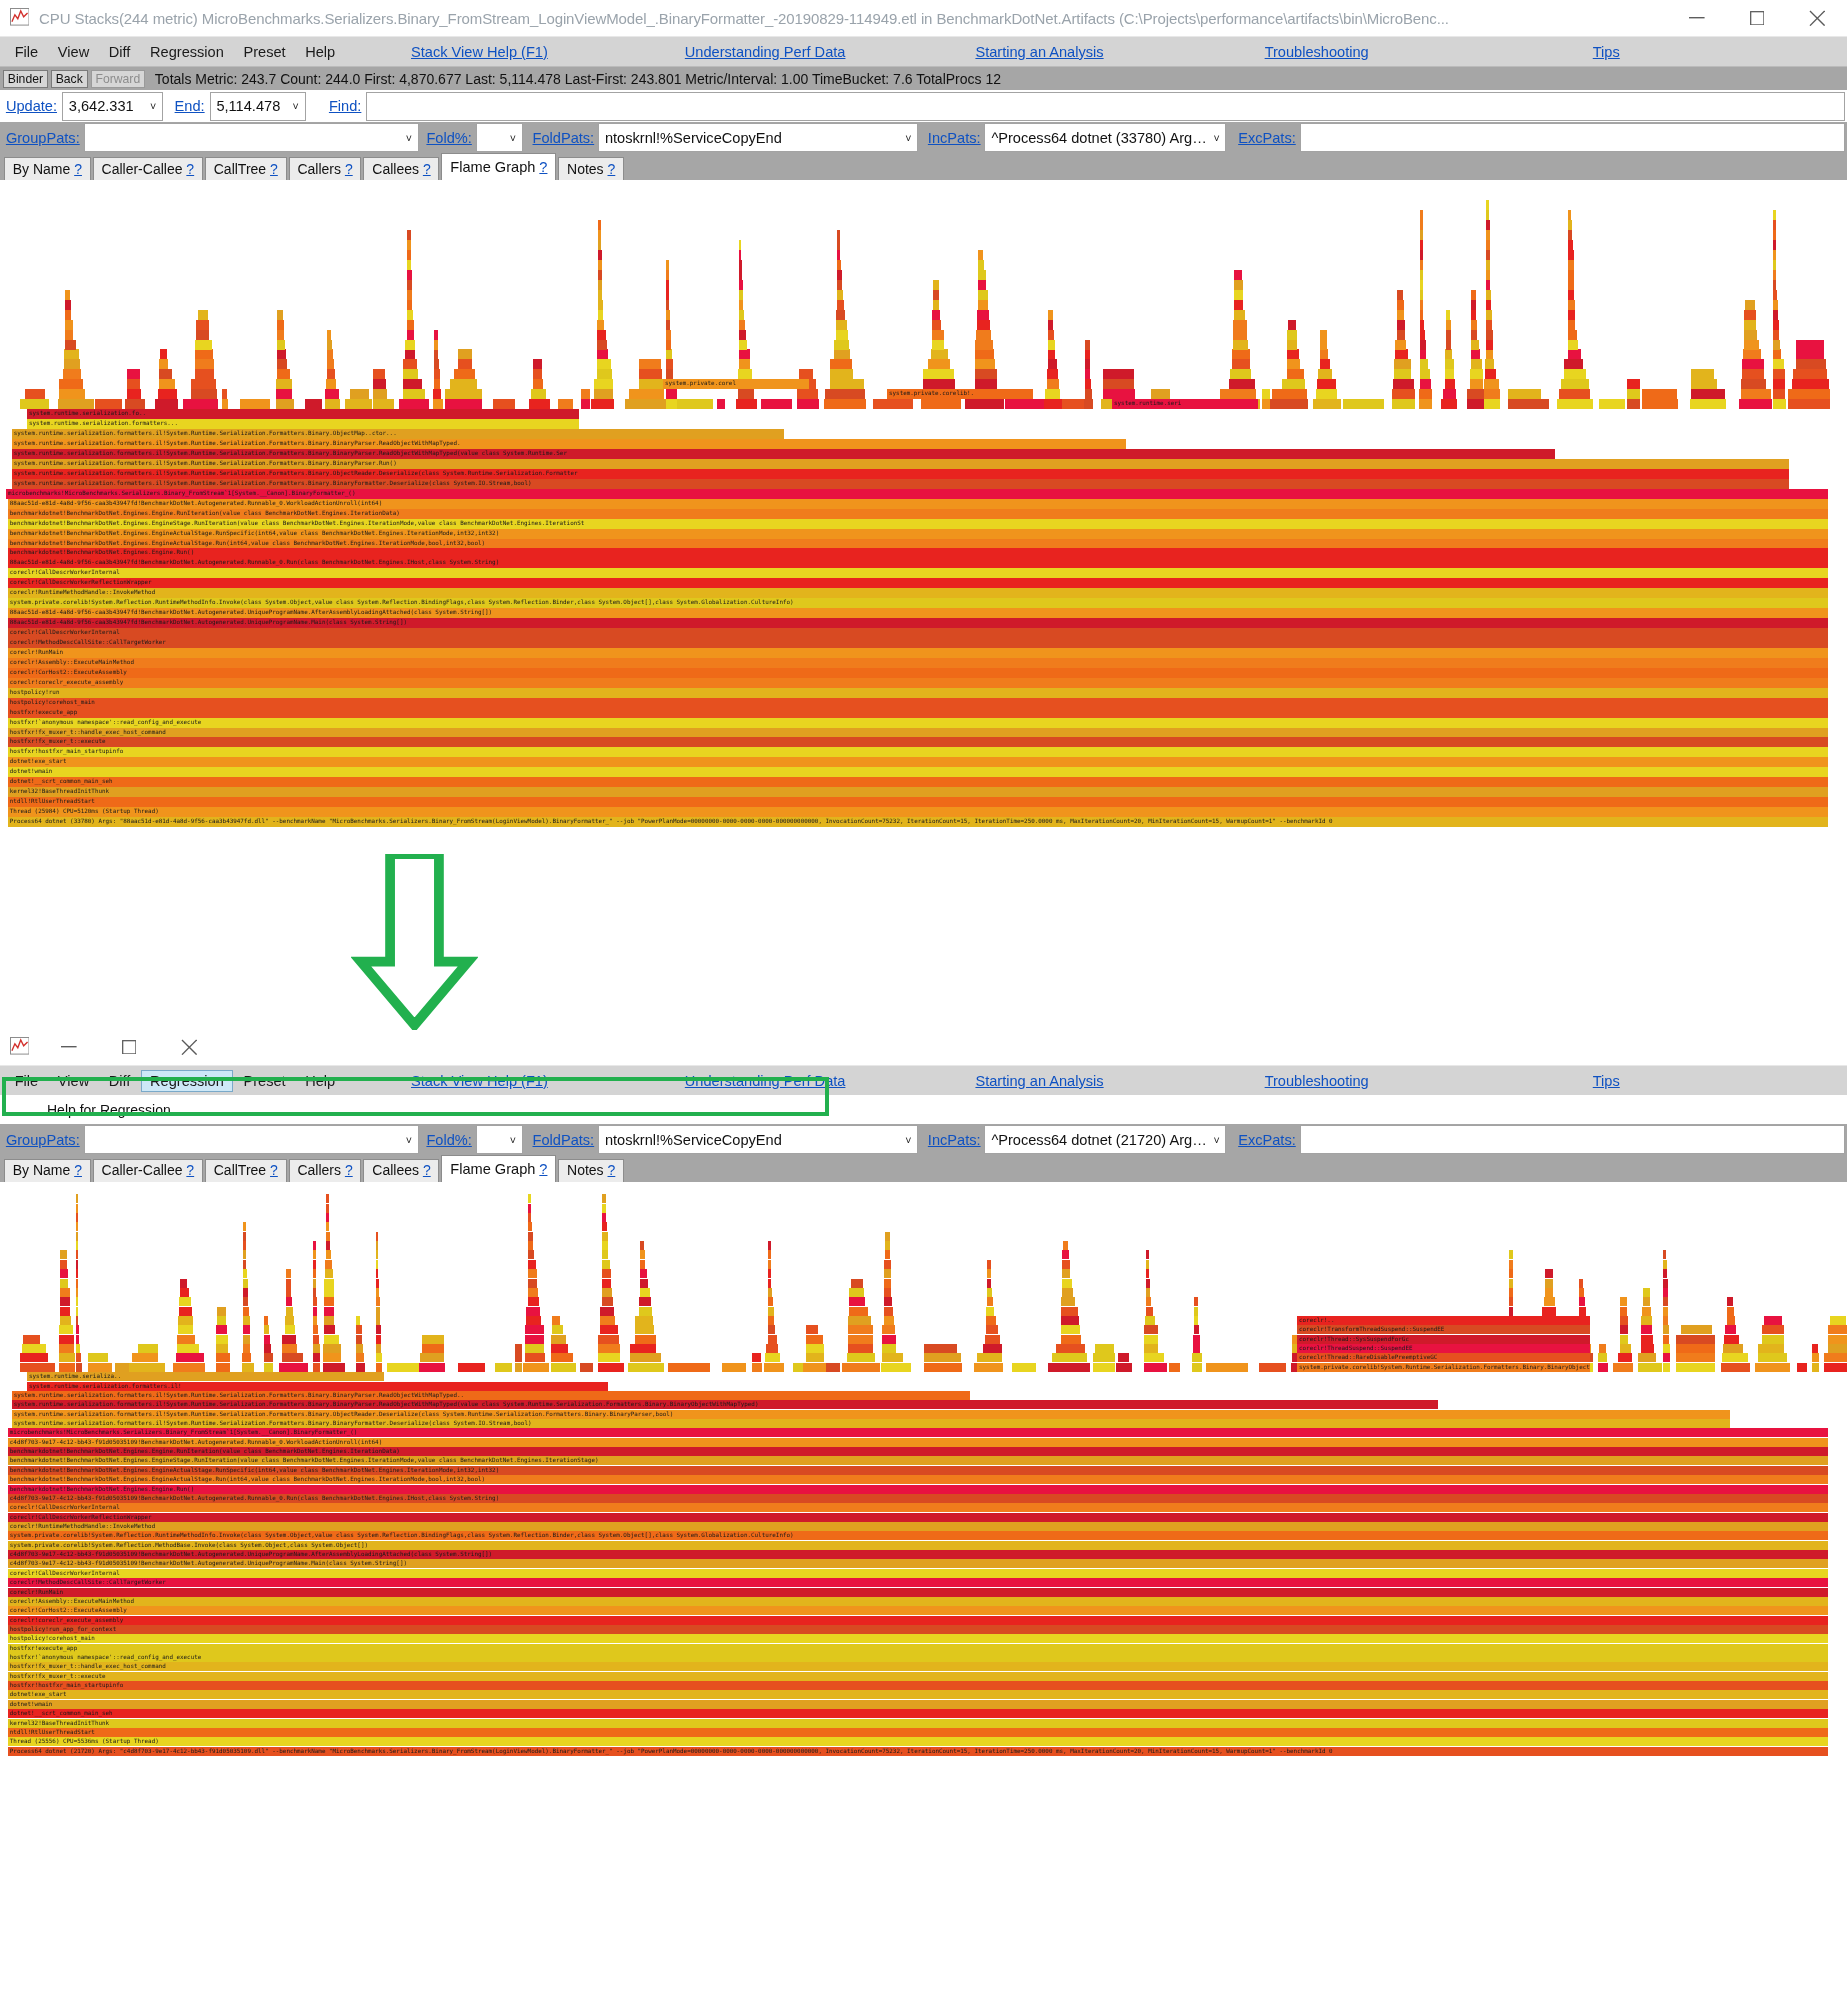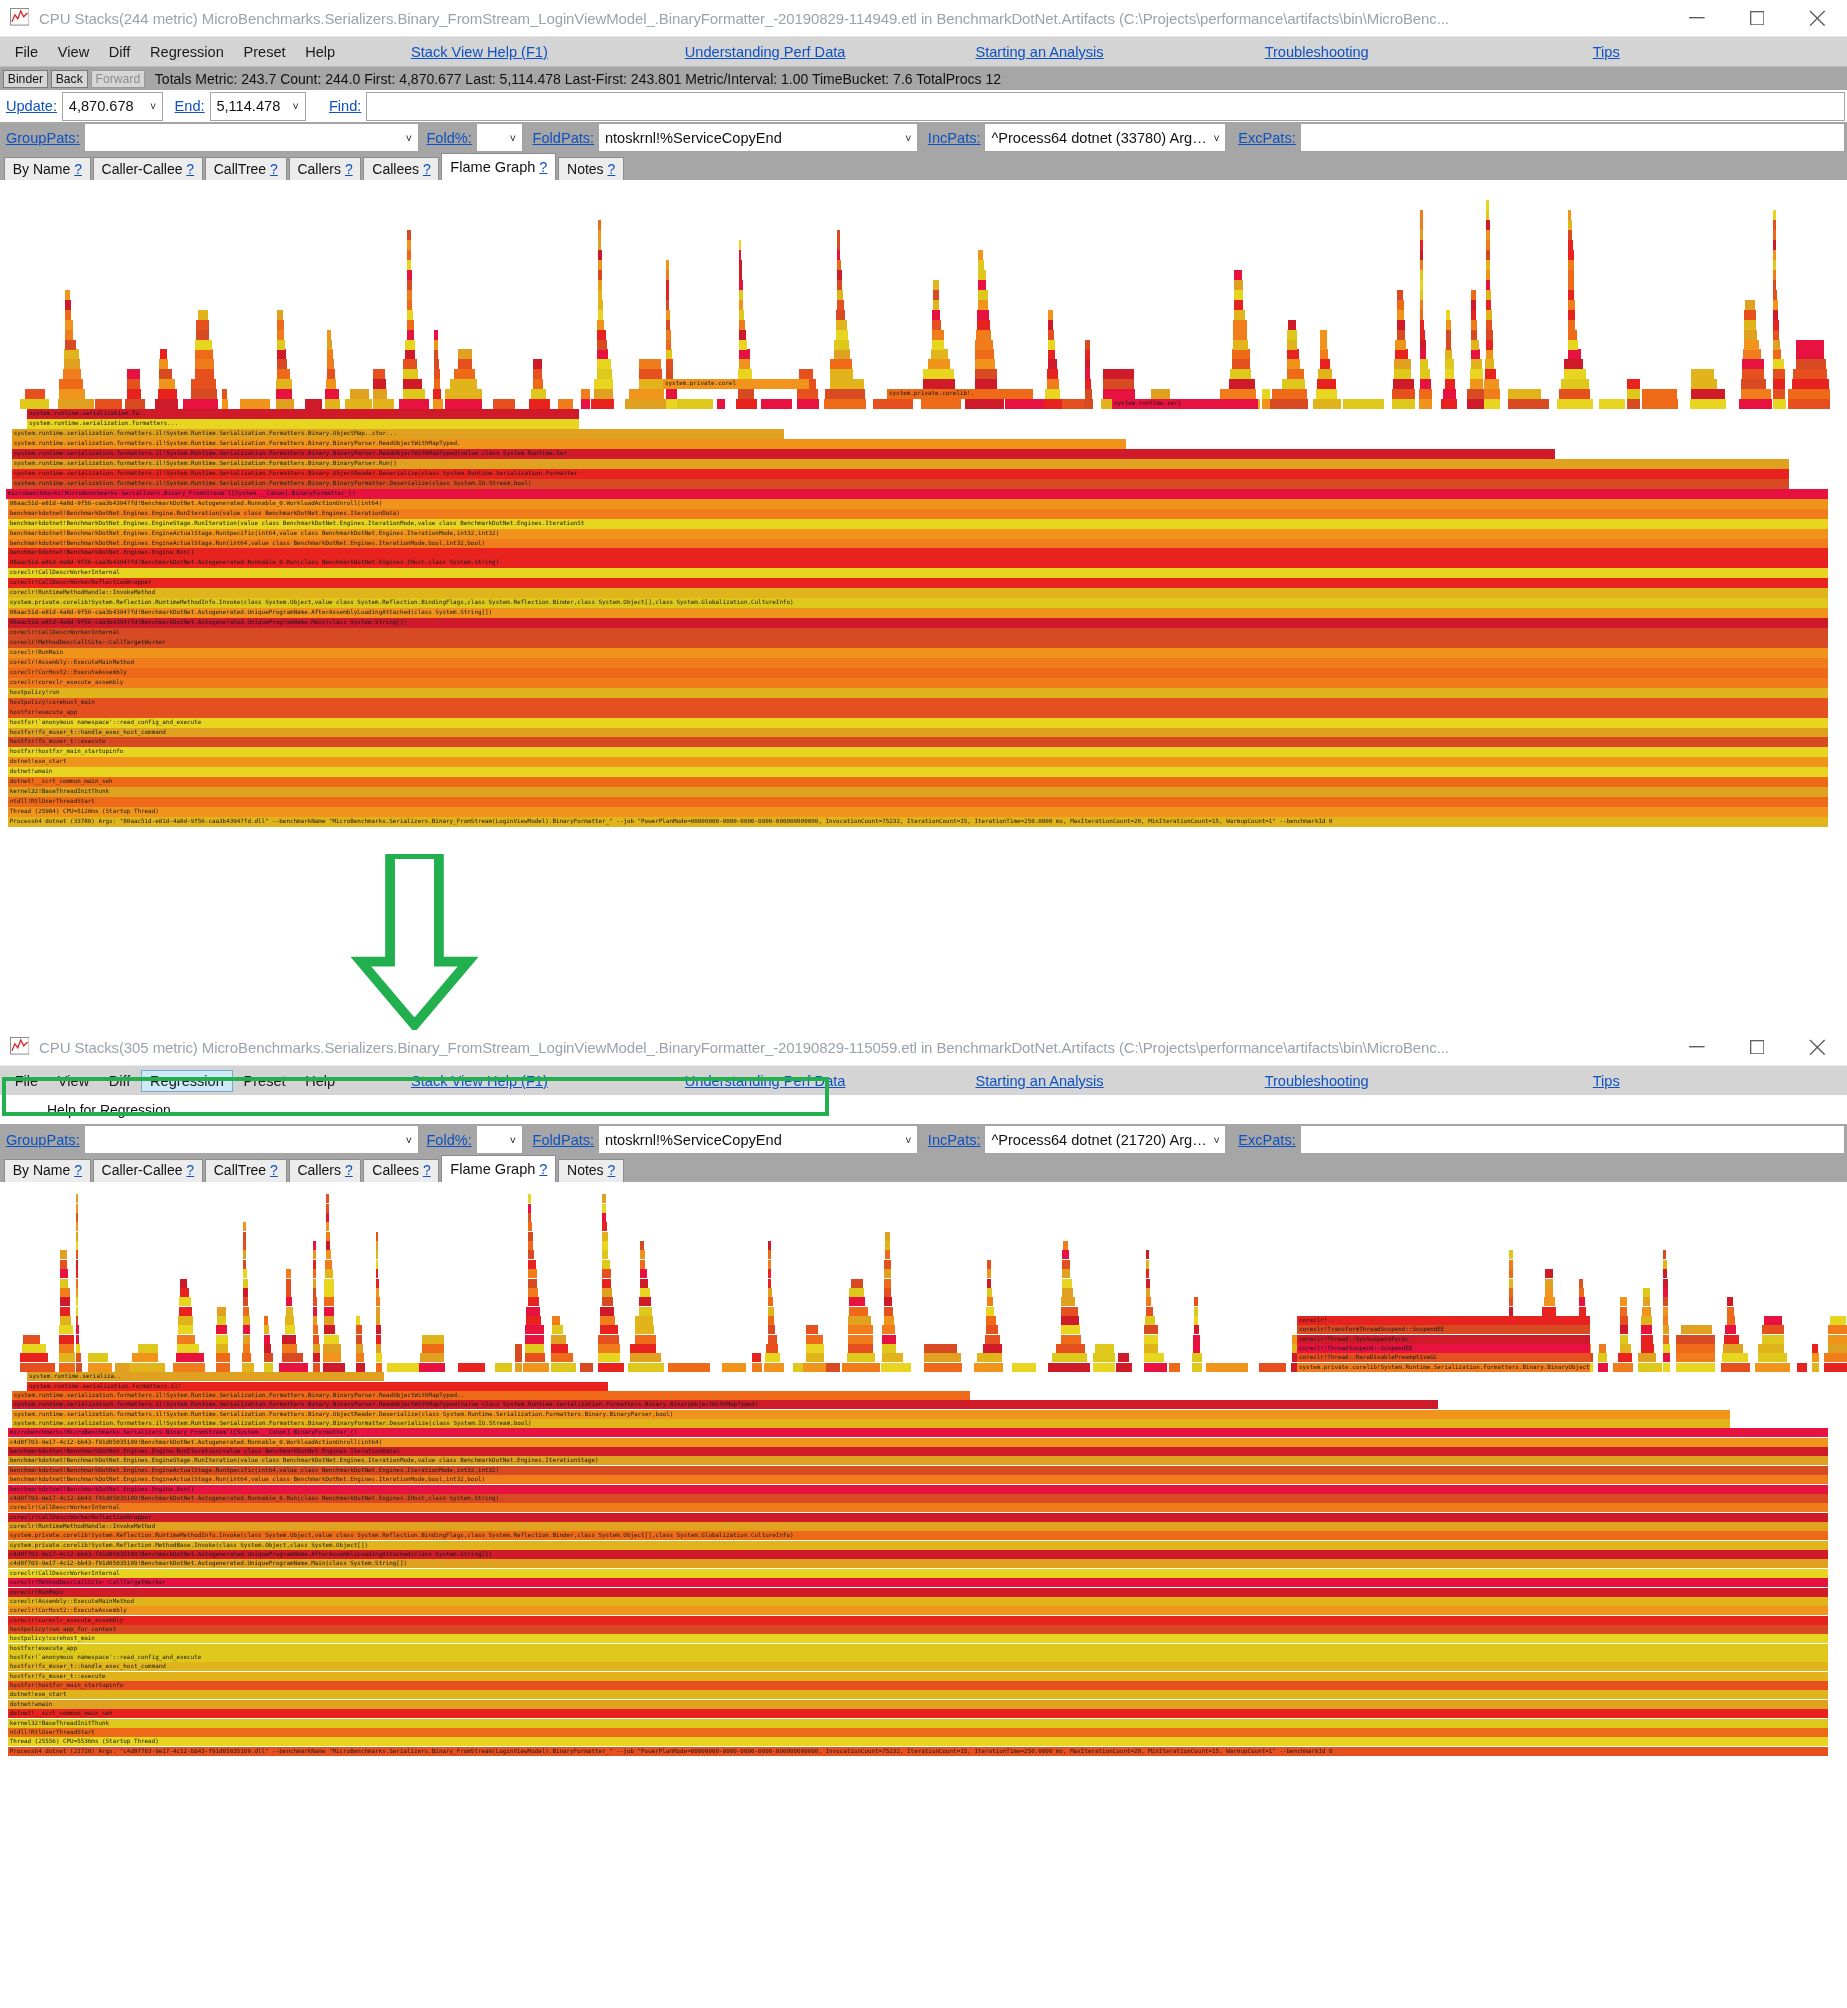--- a/index.html
+++ b/index.html
@@ -157,21 +157,21 @@
   <div class="btnstrip" style="height:24.4px;">
     <div class="smallbtn">Binder</div>
     <div class="smallbtn">Back</div>
     <div class="smallbtn dis">Forward</div>
     <div class="totals">Totals Metric: 243.7  Count: 244.0  First: 4,870.677  Last: 5,114.478  Last-First: 243.801  Metric/Interval: 1.00  TimeBucket: 7.6  TotalProcs 12</div>
   </div>
 
   <div class="fieldrow" style="height:32px;">
     <span class="lbl" style="margin-left:5.9px;">Update:</span>
     <div class="combo" style="width:101px; margin-left:4.9px;">
-      <span class="val">4,870.678</span>
+      <span class="val">3,642.331</span>
       <span class="arrow">˅</span>
     </div>
     <span class="lbl" style="margin-left:11.7px;">End:</span>
     <div class="combo" style="width:96px; margin-left:4.9px;">
       <span class="val">5,114.478</span>
       <span class="arrow">˅</span>
     </div>
     <span class="lbl" style="margin-left:23.4px;">Find:</span>
     <div class="txtbox" style="flex:1 1 auto; margin-left:4.9px; margin-right:2px;"></div>
   </div>
@@ -709,21 +709,20 @@
 
 <div class="window" id="win-bottom" style="top:1029px; height:979px;">
 
   <div class="titlebar">
     <div class="tb-icon">
       <svg width="19.5" height="17.6" viewBox="0 0 20 18">
         <rect x="0.5" y="0.5" width="19" height="17" fill="#fff" stroke="#8a8a8a"></rect>
         <polyline points="2,14 5,7 8,11 11,3 14,9 18,5" fill="none" stroke="#d2302c" stroke-width="1.4"></polyline>
       </svg>
     </div>
-    <div class="tb-title">CPU Stacks(305 metric) MicroBenchmarks.Serializers.Binary_FromStream_LoginViewModel_.BinaryFormatter_-20190829-115059.etl in BenchmarkDotNet.Artifacts (C:\Projects\performance\artifacts\bin\MicroBenc...</div>
     <div class="tb-buttons">
       <div class="tb-btn">
         <svg width="15.6" height="2" viewBox="0 0 16 2">
             <rect width="16" height="1.4" fill="#5a5a5a"></rect>
           </svg>
       </div>
       <div class="tb-btn">
         <svg width="14.6" height="14.6" viewBox="0 0 15 15">
             <rect x="0.7" y="0.7" width="13.6" height="13.6" fill="none" stroke="#5a5a5a" stroke-width="1.3"></rect>
           </svg>

